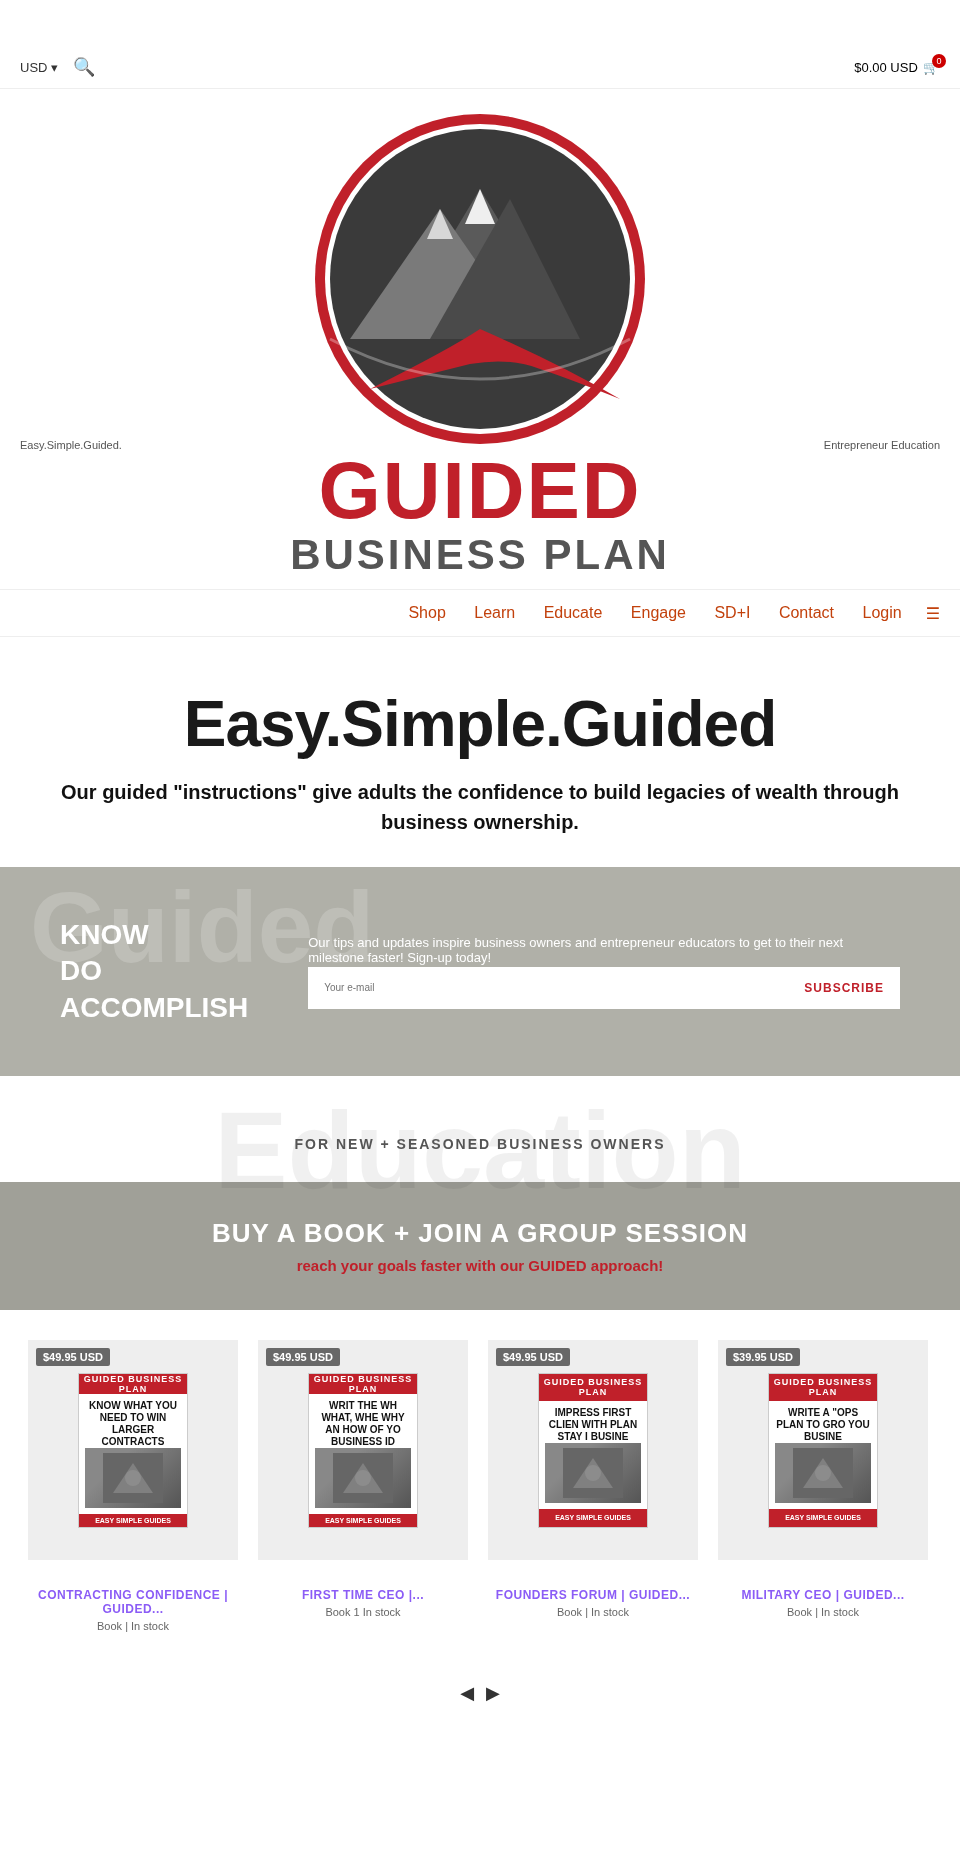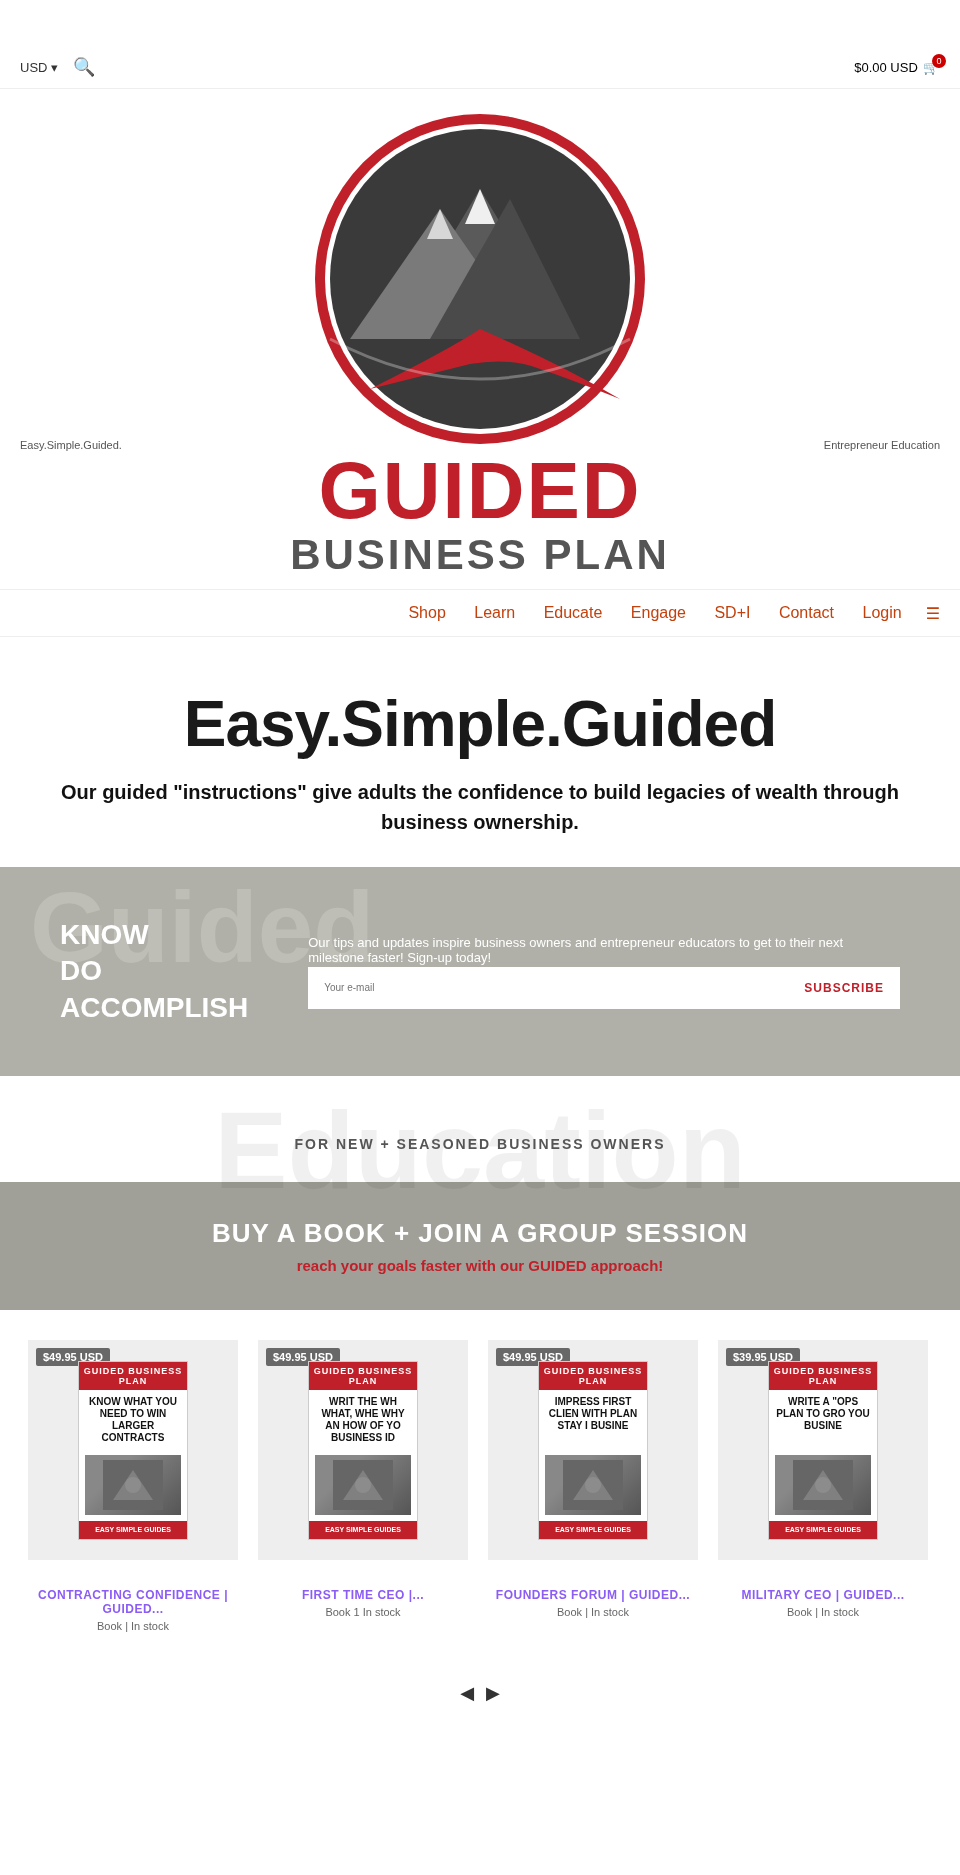--- a/index.html
+++ b/index.html
@@ -247,21 +247,21 @@
       background: rgba(80,80,80,0.85);
       color: #fff;
       font-size: 11px;
       padding: 3px 7px;
       border-radius: 2px;
       font-weight: 600;
     }
     
     .book-visual {
       width: 110px;
-      height: 179px;
+      height: 155px;
       position: relative;
     }
     .book-cover {
       width: 100%;
       height: 100%;
       display: flex;
       flex-direction: column;
       align-items: flex-start;
       justify-content: flex-start;
       position: relative;

